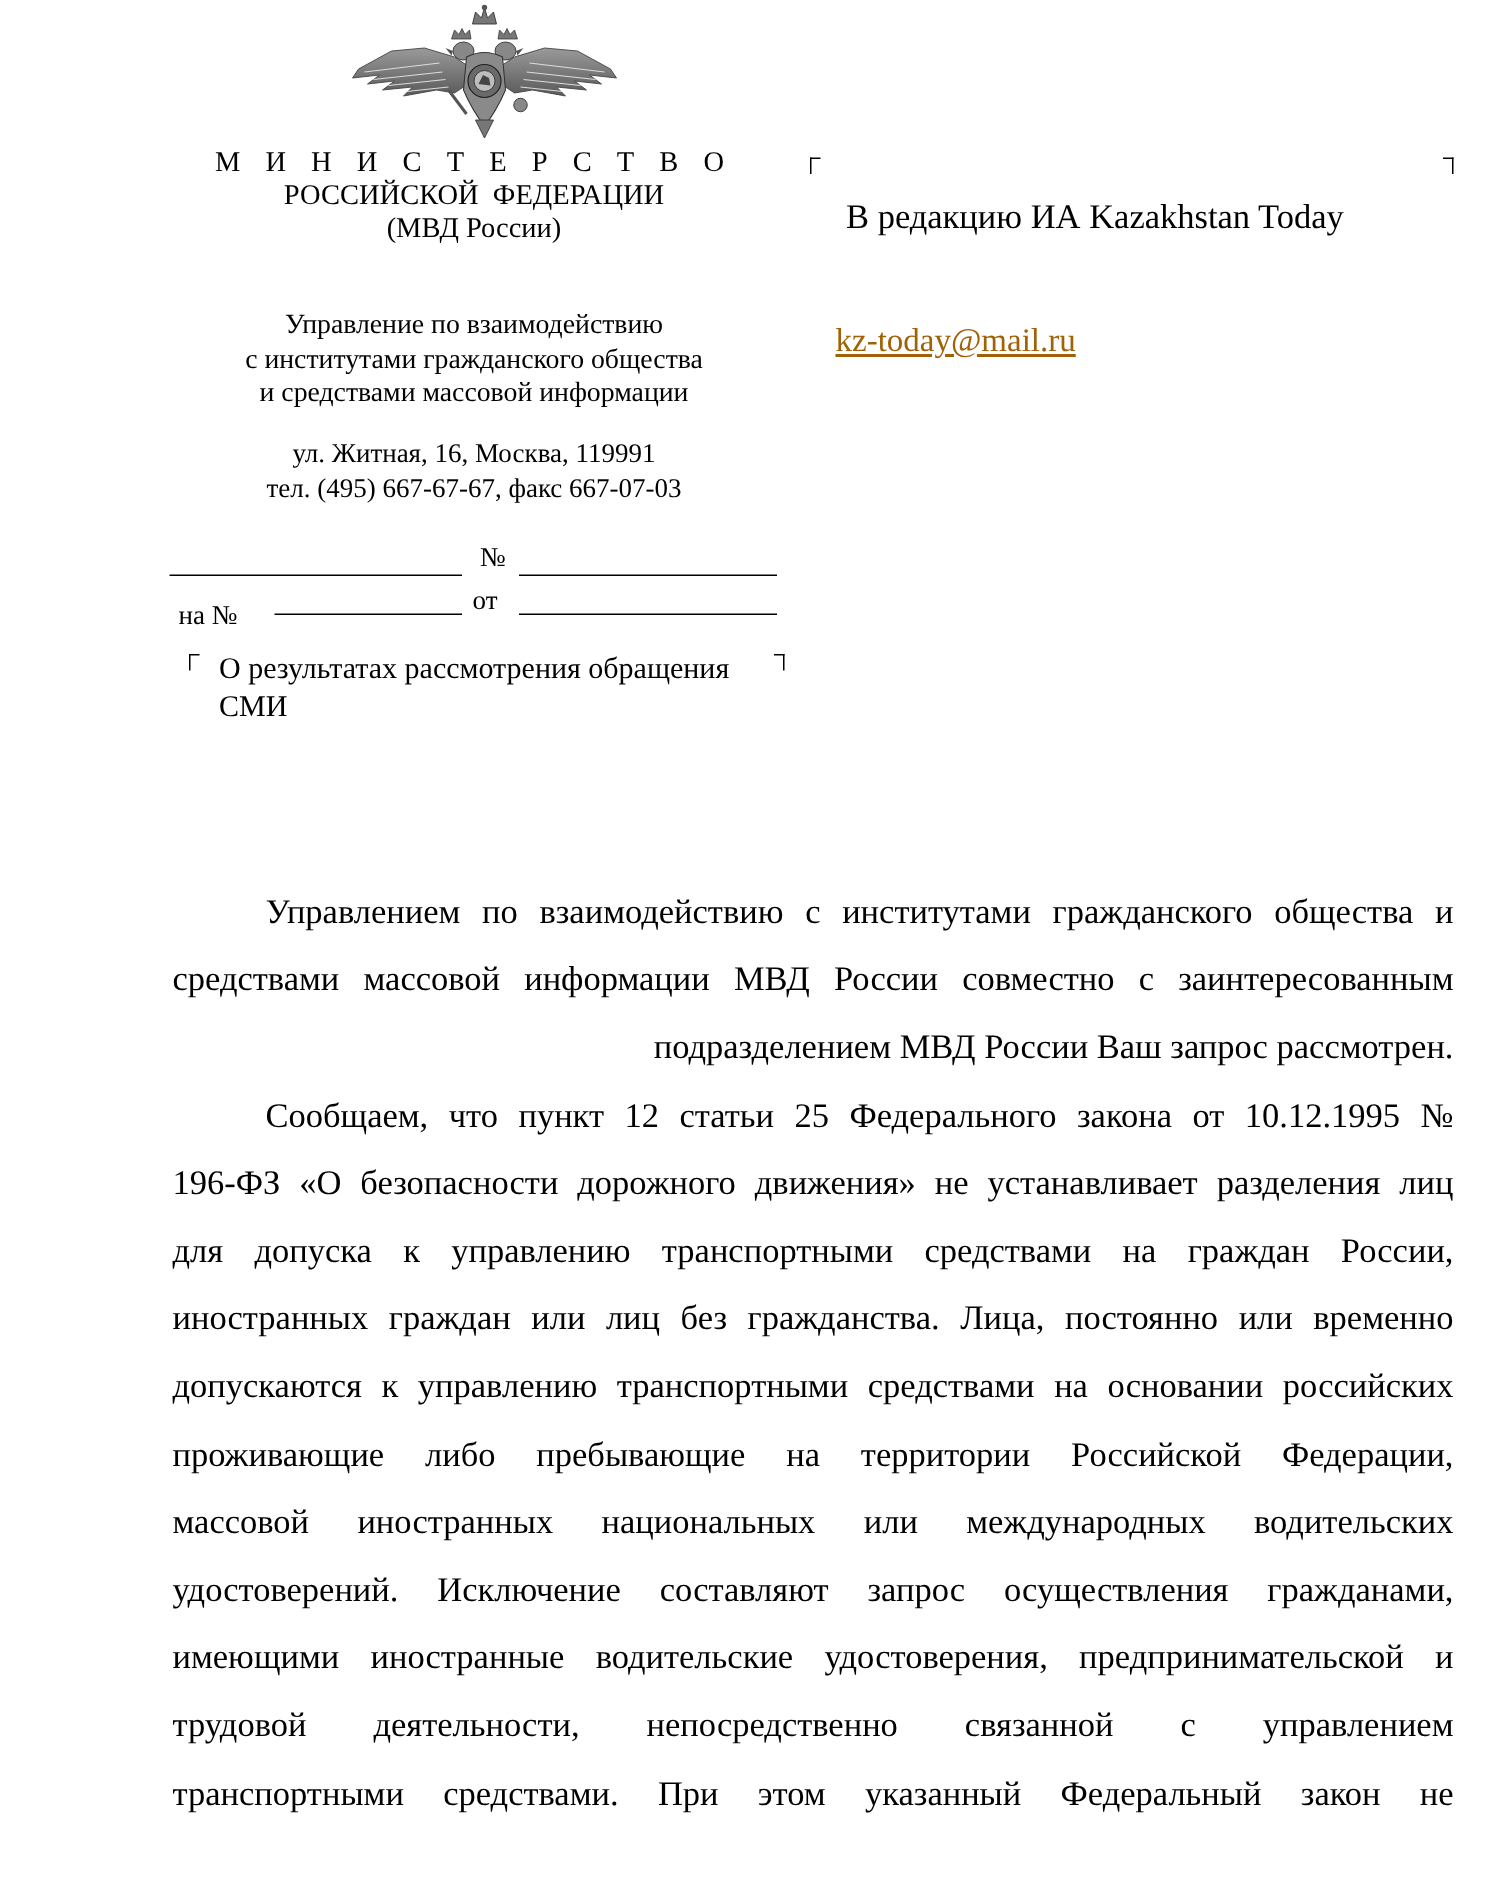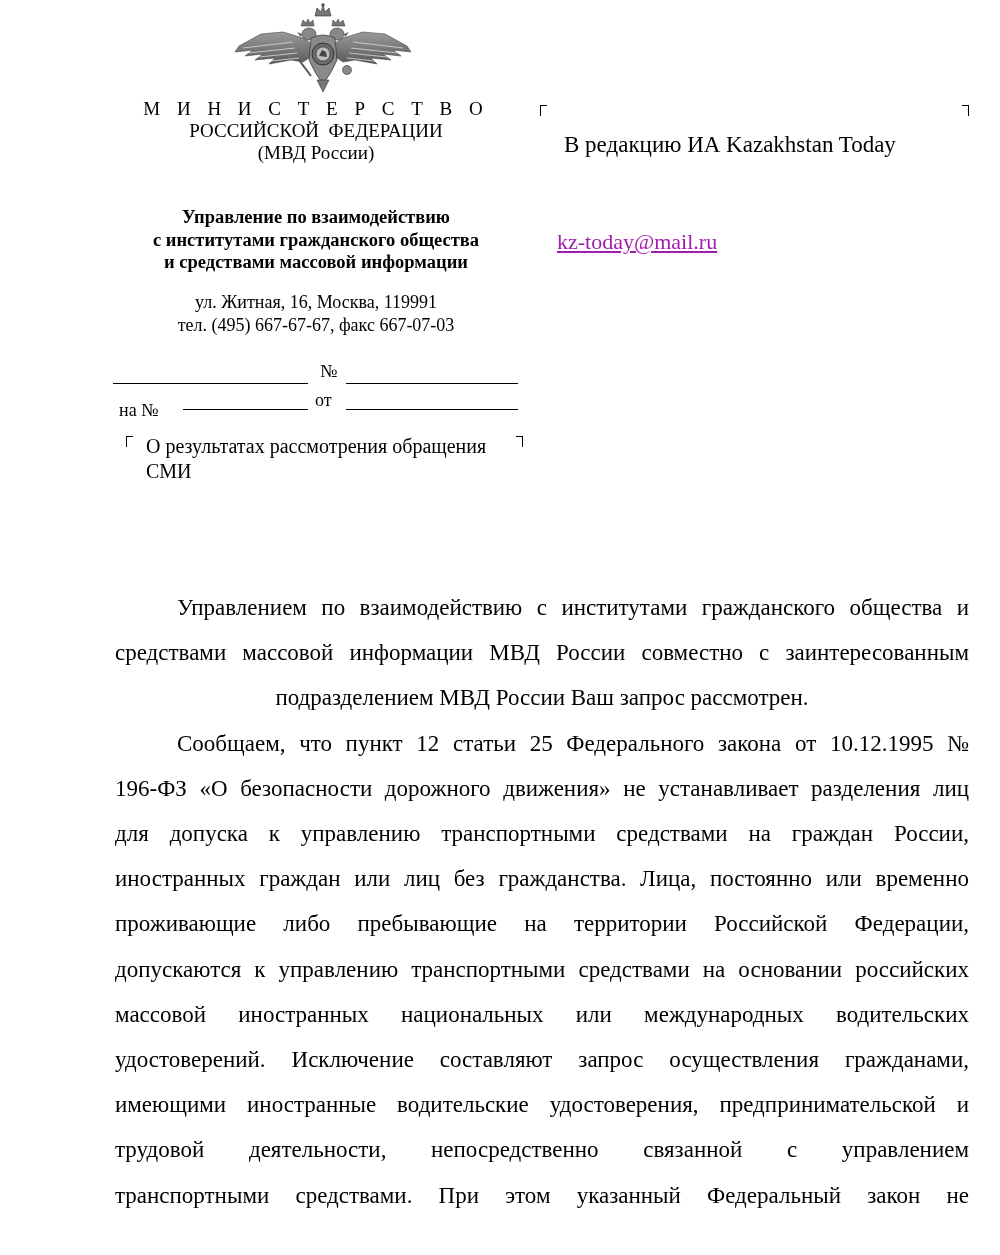--- a/index.html
+++ b/index.html
@@ -34,21 +34,21 @@
     }
     .ministry {
       top: 98px;
       font-weight: normal;
       font-size: 19px;
       line-height: 22px;
     }
     .ministry .spaced { letter-spacing: 6px; }
     .dept {
       top: 206px;
-      font-weight: bold;
+      font-weight: normal;
       font-size: 18.5px;
       line-height: 22.5px;
     }
     .addr {
       top: 291px;
       font-size: 18px;
       line-height: 23px;
     }
 
     
@@ -85,24 +85,24 @@
       position: absolute;
       left: 564px;
       top: 103px;
       font-size: 23px;
       line-height: 28px;
       margin-top: 28px;
     }
     .email {
       position: absolute;
       left: 557px;
-      top: 228px;
+      top: 213px;
       font-size: 22px;
       line-height: 28px;
-      color: #a21caf;
+      color: #a16207;
       text-decoration: underline;
       cursor: pointer;
     }
 
     
     .body-text {
       position: absolute;
       left: 115px;
       top: 585px;
       width: 854px;
@@ -111,21 +111,21 @@
       text-align: justify;
     }
     .body-text .line-j {
       display: block;
       text-align: justify;
       text-align-last: justify;
       white-space: normal;
     }
     .body-text .line-l {
       display: block;
-      text-align: center;
+      text-align: right;
     }
   </style>
 </head>
 <body>
 
 <svg id="emblem" viewBox="0 0 180 94">
   <defs>
     <linearGradient id="wingGrad" x1="0" y1="0" x2="0" y2="1">
       <stop offset="0" stop-color="#9a9a9a"></stop>
       <stop offset="1" stop-color="#5a5a5a"></stop>
@@ -199,21 +199,21 @@
   <div>
     <span class="line-j" style="padding-left:62px;">Управлением по взаимодействию с институтами гражданского общества и</span>
     <span class="line-j">средствами массовой информации МВД России совместно с заинтересованным</span>
     <span class="line-l">подразделением МВД России Ваш запрос рассмотрен.</span>
   </div>
   <div>
     <span class="line-j" style="padding-left:62px;">Сообщаем, что пункт 12 статьи 25 Федерального закона от 10.12.1995 №</span>
     <span class="line-j">196-ФЗ «О безопасности дорожного движения» не устанавливает разделения лиц</span>
     <span class="line-j">для допуска к управлению транспортными средствами на граждан России,</span>
     <span class="line-j">иностранных граждан или лиц без гражданства. Лица, постоянно или временно</span>
+    <span class="line-j">допускаются к управлению транспортными средствами на основании российских</span>
     <span class="line-j">проживающие либо пребывающие на территории Российской Федерации,</span>
-    <span class="line-j">допускаются к управлению транспортными средствами на основании российских</span>
     <span class="line-j">массовой иностранных национальных или международных водительских</span>
     <span class="line-j">удостоверений. Исключение составляют запрос осуществления гражданами,</span>
     <span class="line-j">имеющими иностранные водительские удостоверения, предпринимательской и</span>
     <span class="line-j">трудовой деятельности, непосредственно связанной с управлением</span>
     <span class="line-j">транспортными средствами. При этом указанный Федеральный закон не</span>
   </div>
 </div>
 
 </body></html>

